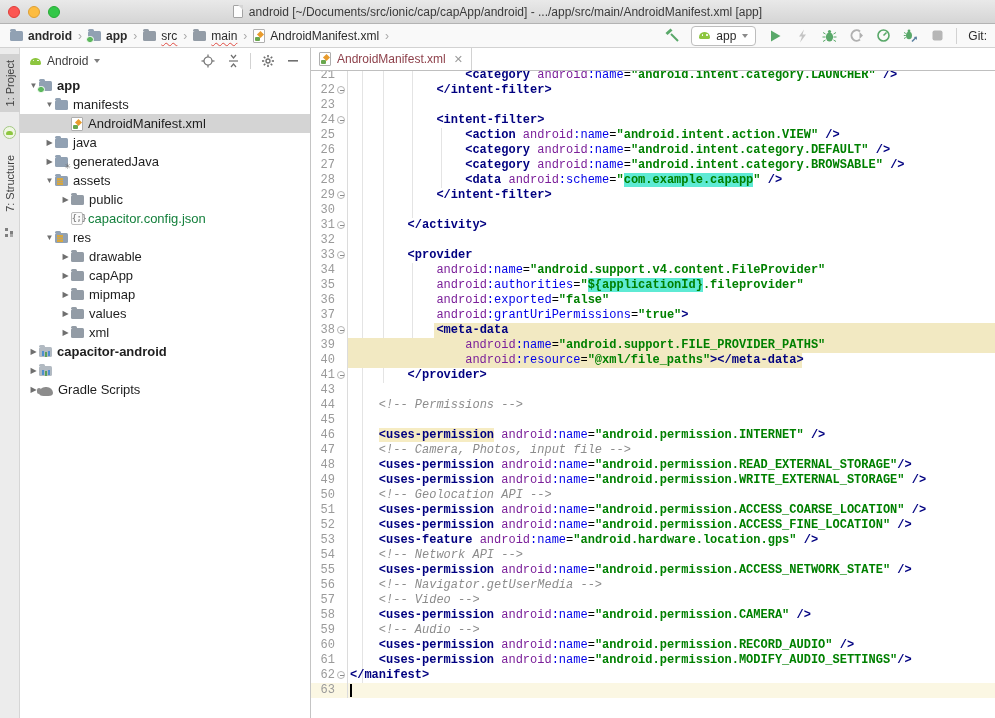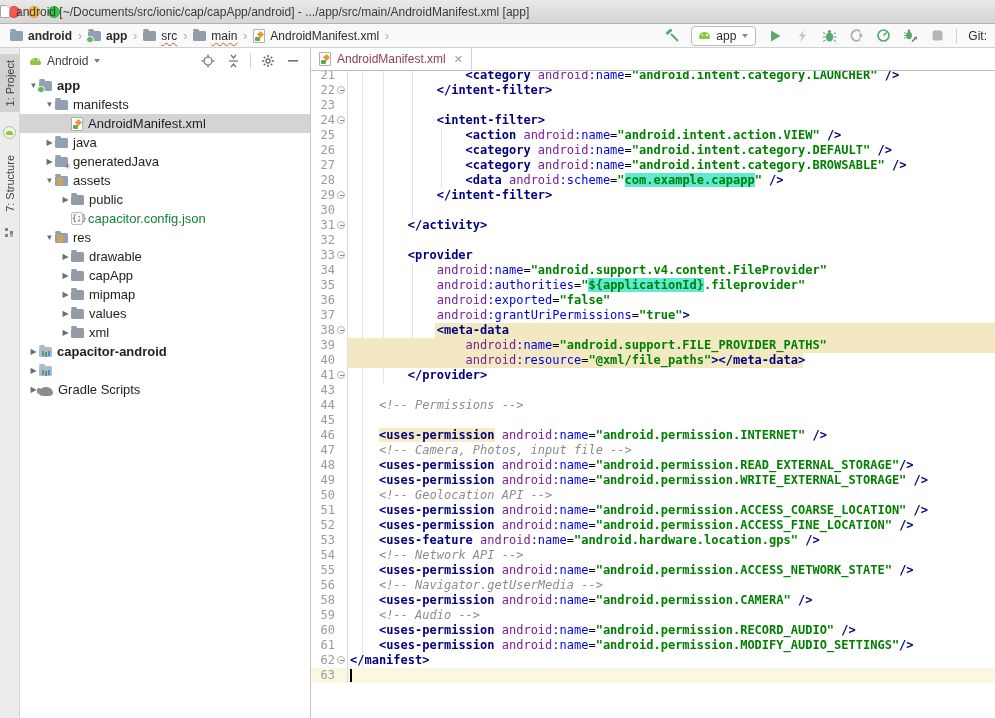--- a/index.html
+++ b/index.html
@@ -12,21 +12,21 @@
   .titlebar {
     height:24px; display:flex; align-items:center;
     background:linear-gradient(#E9E9E9,#D5D5D5);
     border-bottom:1px solid #B3B3B3; position:relative;
   }
   .traffic { display:flex; gap:8px; margin-left:8px; }
   .tl { width:12px; height:12px; border-radius:50%; }
   .tl.red { background:#FC5753; border:1px solid #DF3E39; }
   .tl.yel { background:#FDBC40; border:1px solid #DE9F34; }
   .tl.grn { background:#33C748; border:1px solid #27AA35; }
-  .title-wrap { position:absolute; left:0; right:0; display:flex; align-items:center; gap:6px; pointer-events:none; }
+  .title-wrap { position:absolute; left:0; right:0; display:flex; justify-content:center; align-items:center; gap:6px; pointer-events:none; }
   .docicon { width:10px; height:13px; background:#FDFDFD; border:1px solid #A3A3A3; border-radius:1px; position:relative; }
   .docicon::after { content:""; position:absolute; right:-1px; top:-1px; border-style:solid; border-width:0 5px 5px 0; border-color:transparent #D5D5D5 transparent transparent; }
   .title-text { font-size:12px; color:#3A3A3A; font-weight:500; }
   
   .navbar {
     height:24px; background:#F9F9F9; border-bottom:1px solid #D2D2D2;
     display:flex; align-items:center; padding:0 8px 0 10px;
   }
   .crumbs { display:flex; align-items:center; gap:4px; }
   .crumb { display:flex; align-items:center; gap:5px; cursor:default; }
@@ -91,21 +91,21 @@
   
   .editor-pane { flex:1; display:flex; flex-direction:column; min-width:0; }
   .tabbar { height:23px; background:#FFF; border-bottom:1px solid #BFBFBF; display:flex; }
   .tab { display:flex; align-items:center; gap:6px; padding:0 8px; border-right:1px solid #D2D2D2; background:#FFF; }
   .tab-label { font-size:12px; color:#8E414B; }
   .tab-close { font-size:11px; color:#9A9A9A; margin-left:2px; }
   .editor { position:relative; flex:1; overflow:hidden; background:#FFF;
     font-family:"DejaVu Sans Mono", monospace; font-size:12px; line-height:15px; }
   .guide { position:absolute; width:1px; background:#E4E4E4; }
   .lines { position:absolute; top:-3px; left:0; right:0; }
-  .line { display:flex; height:15px; white-space:pre; position:relative; }
+  .line { display:flex; height:15px; white-space:pre; position:relative;font-family:Liberation Mono, monospace; }
   .line.cur { background:#FBF7E3; }
   .gut { width:37px; flex:none; position:relative; border-right:1px solid #DCDCDC; }
   .num { display:block; text-align:right; padding-right:12px; color:#9A9A9A; font-size:12px; }
   .foldmark { position:absolute; right:2px; top:3px; width:8px; height:8px; border:1px solid #B4B4B4; border-radius:50%; background:#FFF; }
   .foldmark::after { content:""; position:absolute; left:1.5px; top:3px; width:4px; height:1px; background:#8A8A8A; }
   .code { flex:1; padding-left:2px; min-width:0; }
   .s { display:inline; }
   .w { color:#000; }
   .t { color:#000080; font-weight:bold; }
   .n { color:#7A1E99; }
@@ -420,20 +420,21 @@
             <div class="line"><span class="gut"><span class="num">47</span></span><div class="code"><span class="s w">    </span><span class="s c">&lt;!-- Camera, Photos, input file --&gt;</span></div></div>
             <div class="line"><span class="gut"><span class="num">48</span></span><div class="code"><span class="s w">    </span><span class="s t">&lt;uses-permission</span><span class="s w"> </span><span class="s n">android</span><span class="s a">:name</span><span class="s w">=</span><span class="s v">"android.permission.READ_EXTERNAL_STORAGE"</span><span class="s t">/&gt;</span></div></div>
             <div class="line"><span class="gut"><span class="num">49</span></span><div class="code"><span class="s w">    </span><span class="s t">&lt;uses-permission</span><span class="s w"> </span><span class="s n">android</span><span class="s a">:name</span><span class="s w">=</span><span class="s v">"android.permission.WRITE_EXTERNAL_STORAGE"</span><span class="s w"> </span><span class="s t">/&gt;</span></div></div>
             <div class="line"><span class="gut"><span class="num">50</span></span><div class="code"><span class="s w">    </span><span class="s c">&lt;!-- Geolocation API --&gt;</span></div></div>
             <div class="line"><span class="gut"><span class="num">51</span></span><div class="code"><span class="s w">    </span><span class="s t">&lt;uses-permission</span><span class="s w"> </span><span class="s n">android</span><span class="s a">:name</span><span class="s w">=</span><span class="s v">"android.permission.ACCESS_COARSE_LOCATION"</span><span class="s w"> </span><span class="s t">/&gt;</span></div></div>
             <div class="line"><span class="gut"><span class="num">52</span></span><div class="code"><span class="s w">    </span><span class="s t">&lt;uses-permission</span><span class="s w"> </span><span class="s n">android</span><span class="s a">:name</span><span class="s w">=</span><span class="s v">"android.permission.ACCESS_FINE_LOCATION"</span><span class="s w"> </span><span class="s t">/&gt;</span></div></div>
             <div class="line"><span class="gut"><span class="num">53</span></span><div class="code"><span class="s w">    </span><span class="s t">&lt;uses-feature</span><span class="s w"> </span><span class="s n">android</span><span class="s a">:name</span><span class="s w">=</span><span class="s v">"android.hardware.location.gps"</span><span class="s w"> </span><span class="s t">/&gt;</span></div></div>
             <div class="line"><span class="gut"><span class="num">54</span></span><div class="code"><span class="s w">    </span><span class="s c">&lt;!-- Network API --&gt;</span></div></div>
             <div class="line"><span class="gut"><span class="num">55</span></span><div class="code"><span class="s w">    </span><span class="s t">&lt;uses-permission</span><span class="s w"> </span><span class="s n">android</span><span class="s a">:name</span><span class="s w">=</span><span class="s v">"android.permission.ACCESS_NETWORK_STATE"</span><span class="s w"> </span><span class="s t">/&gt;</span></div></div>
             <div class="line"><span class="gut"><span class="num">56</span></span><div class="code"><span class="s w">    </span><span class="s c">&lt;!-- Navigator.getUserMedia --&gt;</span></div></div>
+            <div class="line"><span class="gut"><span class="num">57</span></span><div class="code"><span class="s w">    </span><span class="s c">&lt;!-- Video --&gt;</span></div></div>
             <div class="line"><span class="gut"><span class="num">58</span></span><div class="code"><span class="s w">    </span><span class="s t">&lt;uses-permission</span><span class="s w"> </span><span class="s n">android</span><span class="s a">:name</span><span class="s w">=</span><span class="s v">"android.permission.CAMERA"</span><span class="s w"> </span><span class="s t">/&gt;</span></div></div>
             <div class="line"><span class="gut"><span class="num">59</span></span><div class="code"><span class="s w">    </span><span class="s c">&lt;!-- Audio --&gt;</span></div></div>
             <div class="line"><span class="gut"><span class="num">60</span></span><div class="code"><span class="s w">    </span><span class="s t">&lt;uses-permission</span><span class="s w"> </span><span class="s n">android</span><span class="s a">:name</span><span class="s w">=</span><span class="s v">"android.permission.RECORD_AUDIO"</span><span class="s w"> </span><span class="s t">/&gt;</span></div></div>
             <div class="line"><span class="gut"><span class="num">61</span></span><div class="code"><span class="s w">    </span><span class="s t">&lt;uses-permission</span><span class="s w"> </span><span class="s n">android</span><span class="s a">:name</span><span class="s w">=</span><span class="s v">"android.permission.MODIFY_AUDIO_SETTINGS"</span><span class="s t">/&gt;</span></div></div>
             <div class="line"><span class="gut"><span class="num">62</span><span class="foldmark"></span></span><div class="code"><span class="s t">&lt;/manifest&gt;</span></div></div>
             <div class="line cur"><span class="gut"><span class="num">63</span></span><div class="code"><span class="caret"></span></div></div>
           </div>
       </div>
     </div>
   </div>

